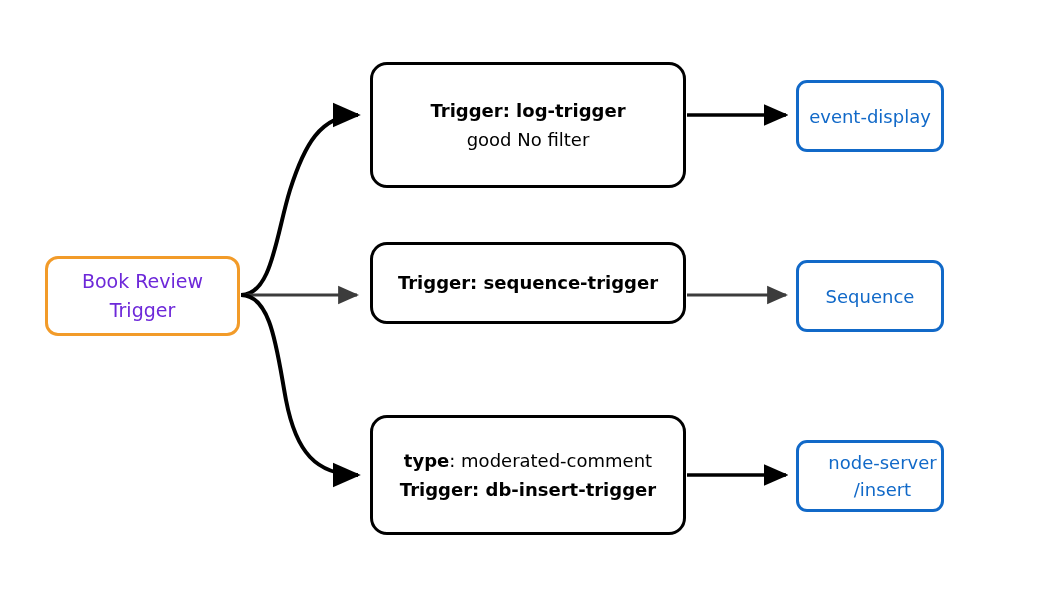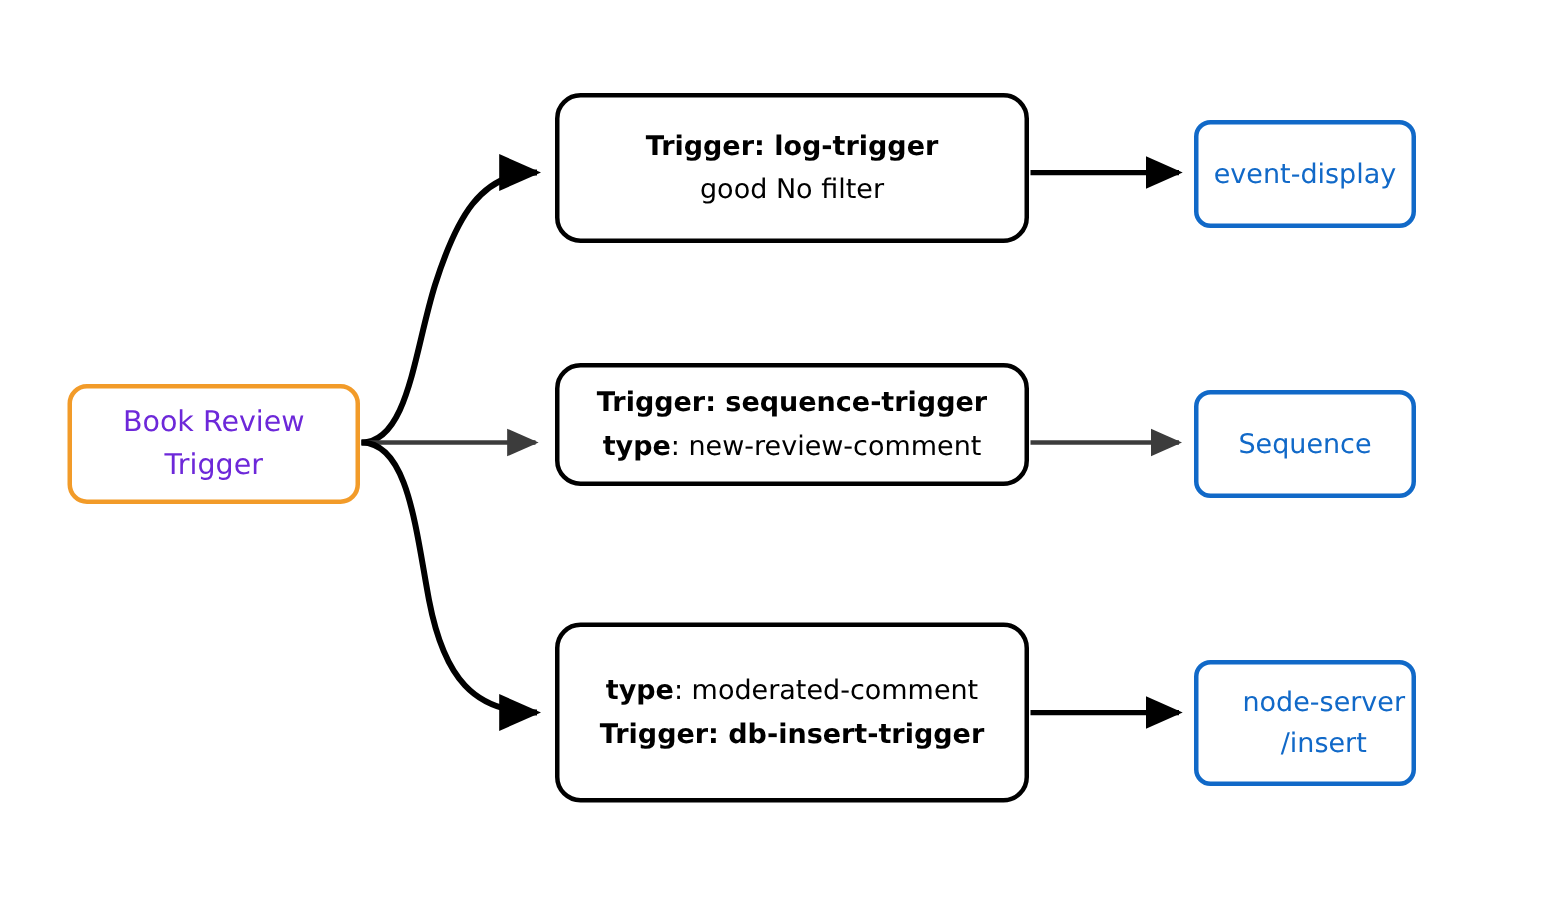--- a/index.html
+++ b/index.html
@@ -51,35 +51,35 @@
   }
   .node-trigger {
     left: 370px;
     border: 3.5px solid #000000;
     border-radius: 17px;
     color: #000000;
     font-size: 18px;
     line-height: 1.62;
     width: 316px;
   }
-  .node-trigger-1 { top: 62px;  height: 100px; }
+  .node-trigger-1 { top: 62px;  height: 126px; }
   .node-trigger-2 { top: 242px; height: 82px; }
   .node-trigger-3 { top: 415px; height: 120px; }
   .node-service {
     left: 796px;
     width: 148px;
     border: 3.5px solid #1169C8;
     border-radius: 11px;
     color: #1169C8;
     font-size: 18px;
     line-height: 1.5;
   }
   .node-service-1 { top: 80px;  height: 72px; }
   .node-service-2 { top: 260px; height: 72px; }
-  .node-service-3 { top: 440px; height: 84px; padding-left: 25px; }
+  .node-service-3 { top: 440px; height: 72px; padding-left: 25px; }
   .ln { display: block; white-space: nowrap; }
   .b  { font-weight: bold; }
 </style>
 </head>
 <body>
 
 <div id="diagram-canvas">
 
   <svg class="edge-layer" viewBox="0 0 1043 613" width="1043" height="613" aria-hidden="true">
     <defs>
@@ -109,21 +109,20 @@
     <span class="ln">Trigger</span>
   </div>
 
   <div class="node node-trigger node-trigger-1">
     <span class="ln b">Trigger: log-trigger</span>
     <span class="ln"><span class="b"></span><span>good No filter</span></span>
   </div>
 
   <div class="node node-trigger node-trigger-2">
     <span class="ln b">Trigger: sequence-trigger</span>
-    <span class="ln"><span class="b">type</span><span>: new-review-comment</span></span>
   </div>
 
   <div class="node node-trigger node-trigger-3">
     <span class="ln"><span class="b">type</span><span>: moderated-comment</span></span>
     <span class="ln b">Trigger: db-insert-trigger</span>
   </div>
 
   <div class="node node-service node-service-1">
     <span class="ln">event-display</span>
   </div>

